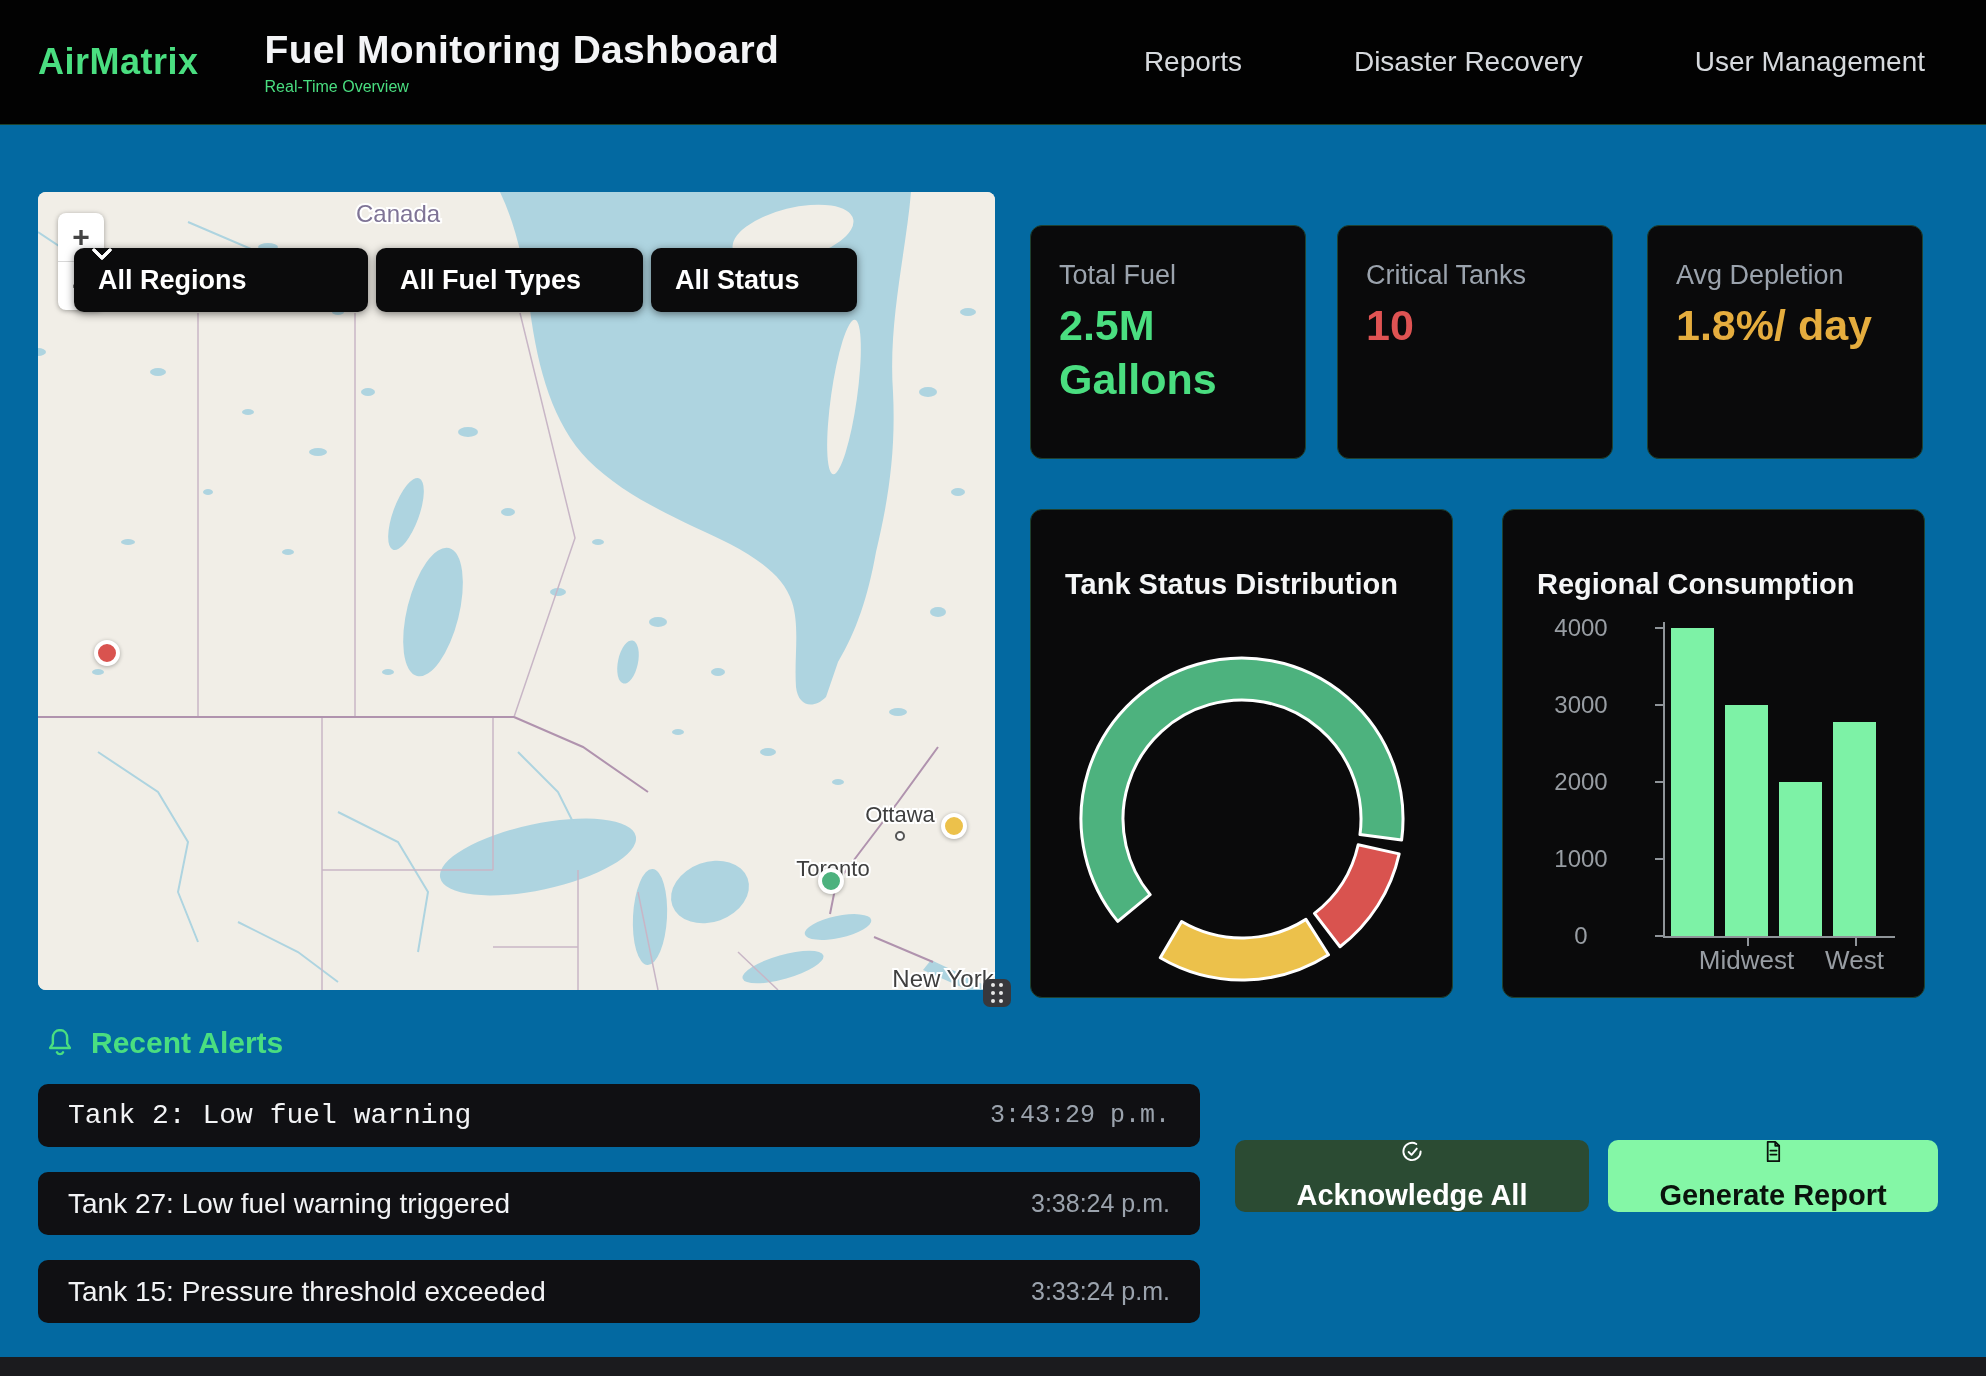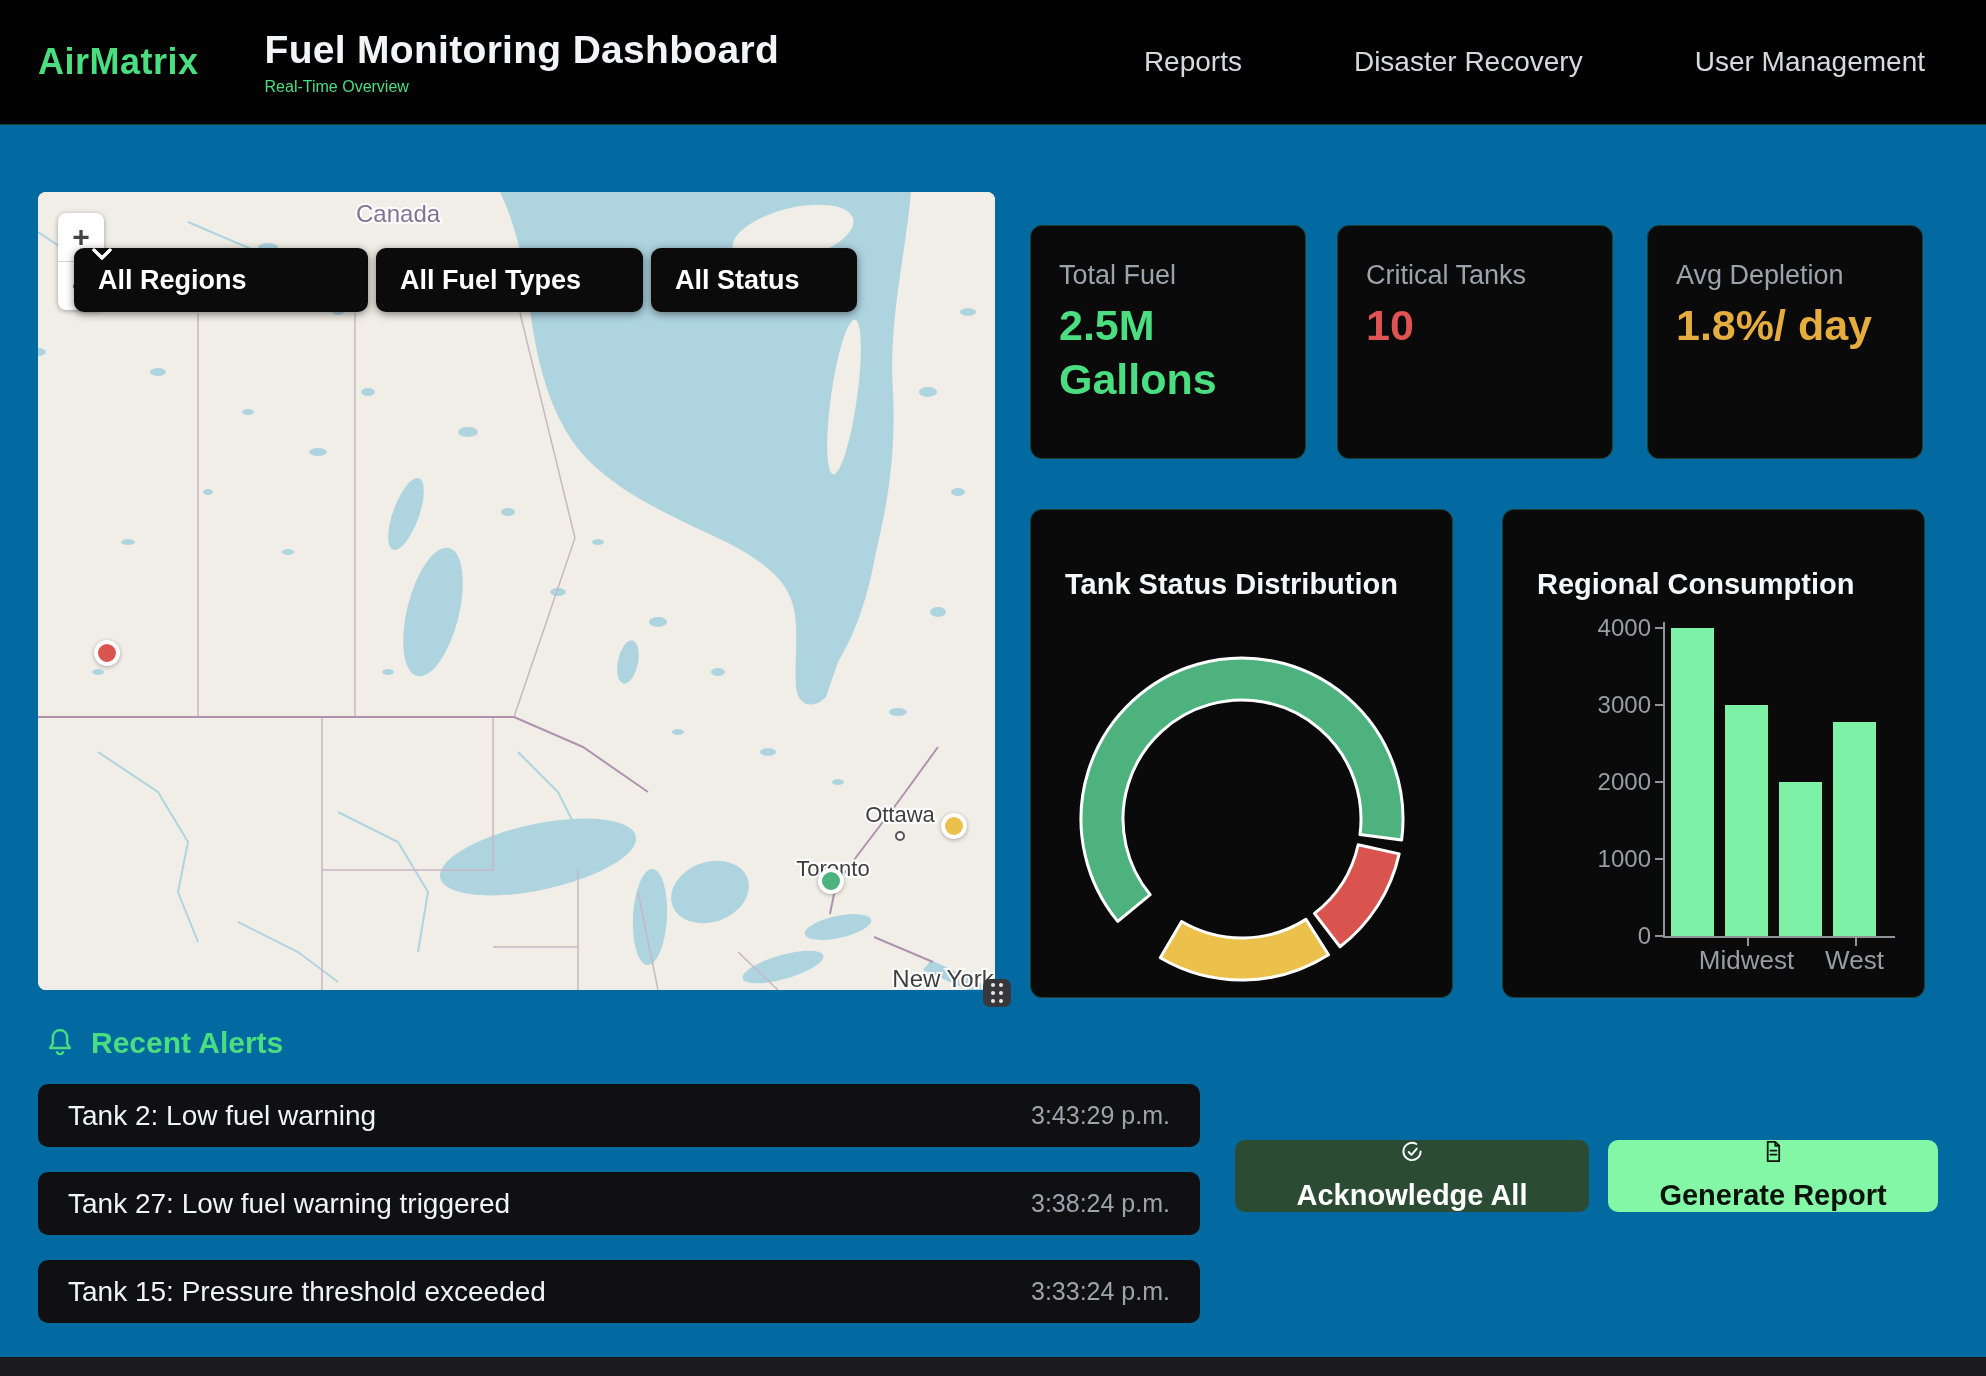--- a/index.html
+++ b/index.html
@@ -65,21 +65,21 @@
   .stat-label { font-size:27px; color:#9ba3ad; }
   .stat-value { margin-top:8px; font-size:43px; font-weight:bold; line-height:1.25; }
   
   .chart-card { top:509px; width:423px; height:489px; }
   .chart-title { position:absolute; left:34px; top:38px; font-size:29px; font-weight:bold; color:#f5f6f7;margin-top:20px; }
   .donut-svg { position:absolute; left:0; top:116px; }
   .bar-plot { position:absolute; left:0; top:0; width:423px; height:489px; }
   .bar { position:absolute; }
   .y-axis-line { position:absolute; left:160px; top:112px; width:2px; height:316px; background:#8f9499; }
   .x-axis-line { position:absolute; left:160px; top:426px; width:232px; height:2px; background:#8f9499; }
-  .ytick-label { position:absolute; width:140px; left:8px; text-align:right; font-size:24px; color:#989da3; transform:translateY(-50%); }
+  .ytick-label { position:absolute; width:140px; left:8px; text-align:center; font-size:24px; color:#989da3; transform:translateY(-50%); }
   .ytick-mark { position:absolute; width:9px; height:2px; background:#8f9499; left:152px; transform:translateY(-50%); }
   .xtick-mark { position:absolute; width:2px; height:9px; background:#8f9499; top:427px; }
   .xtick-label { position:absolute; top:435px; transform:translateX(-50%); font-size:26px; color:#989da3; }
   
   .alerts-header { position:absolute; left:45px; top:1026px; display:flex; align-items:center; gap:16px; }
   .alerts-title { font-size:30px; font-weight:bold; color:#4ade80; }
   .alert-row {
     position:absolute; left:38px; width:1162px; height:63px;
     background:#101013; border-radius:10px;
     display:flex; align-items:center; justify-content:space-between;
@@ -300,21 +300,21 @@
   </div>
 
   <div class="alerts-header">
     <svg width="30" height="32" viewBox="0 0 24 26">
       <path d="M12 2.5 C8.2 2.5 6.2 5.5 6.2 8.8 L6.2 13.5 L4 17 L20 17 L17.8 13.5 L17.8 8.8 C17.8 5.5 15.8 2.5 12 2.5 Z" fill="none" stroke="#4ade80" stroke-width="2" stroke-linejoin="round"></path>
       <path d="M9.5 20.5 A2.8 2.8 0 0 0 14.5 20.5" fill="none" stroke="#4ade80" stroke-width="2" stroke-linecap="round"></path>
     </svg>
     <div class="alerts-title">Recent Alerts</div>
   </div>
 
-  <div class="alert-row" style="top:1084px;">
+  <div class="alert-row" style="top:1084px;font-family:Liberation Mono, monospace;">
     <span class="alert-text">Tank 2: Low fuel warning</span>
     <span class="alert-time">3:43:29 p.m.</span>
   </div>
   <div class="alert-row" style="top:1172px;">
     <span class="alert-text">Tank 27: Low fuel warning triggered</span>
     <span class="alert-time">3:38:24 p.m.</span>
   </div>
   <div class="alert-row" style="top:1260px;">
     <span class="alert-text">Tank 15: Pressure threshold exceeded</span>
     <span class="alert-time">3:33:24 p.m.</span>

